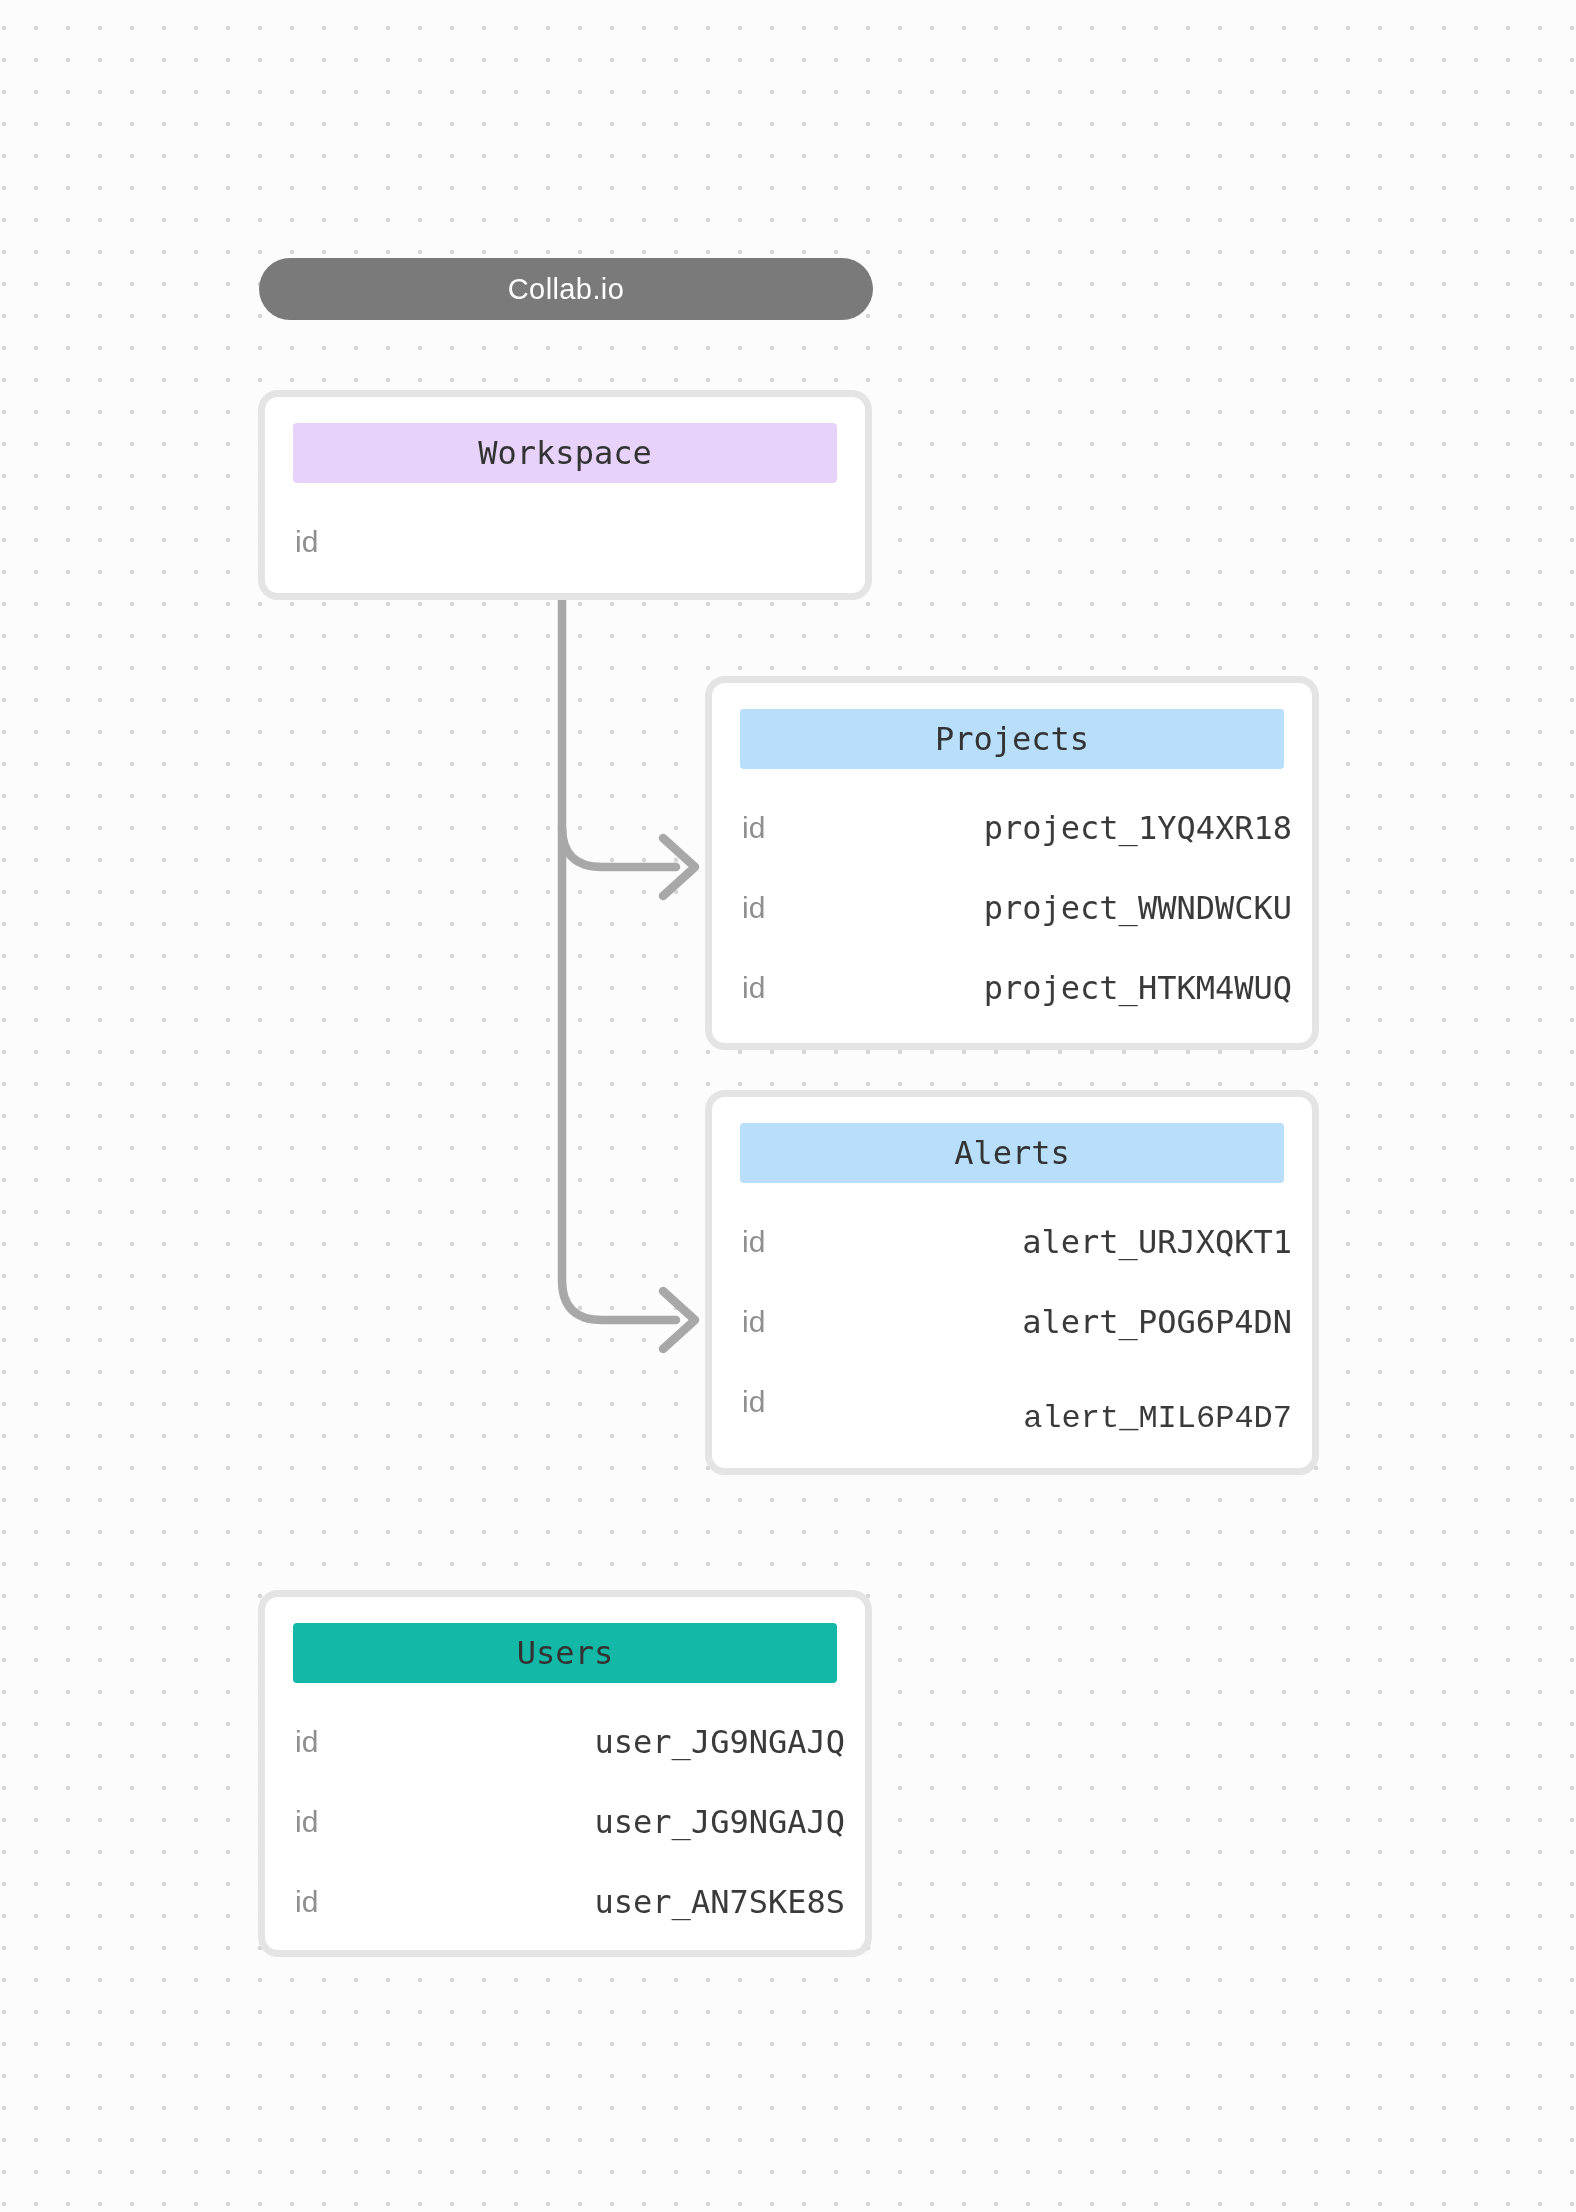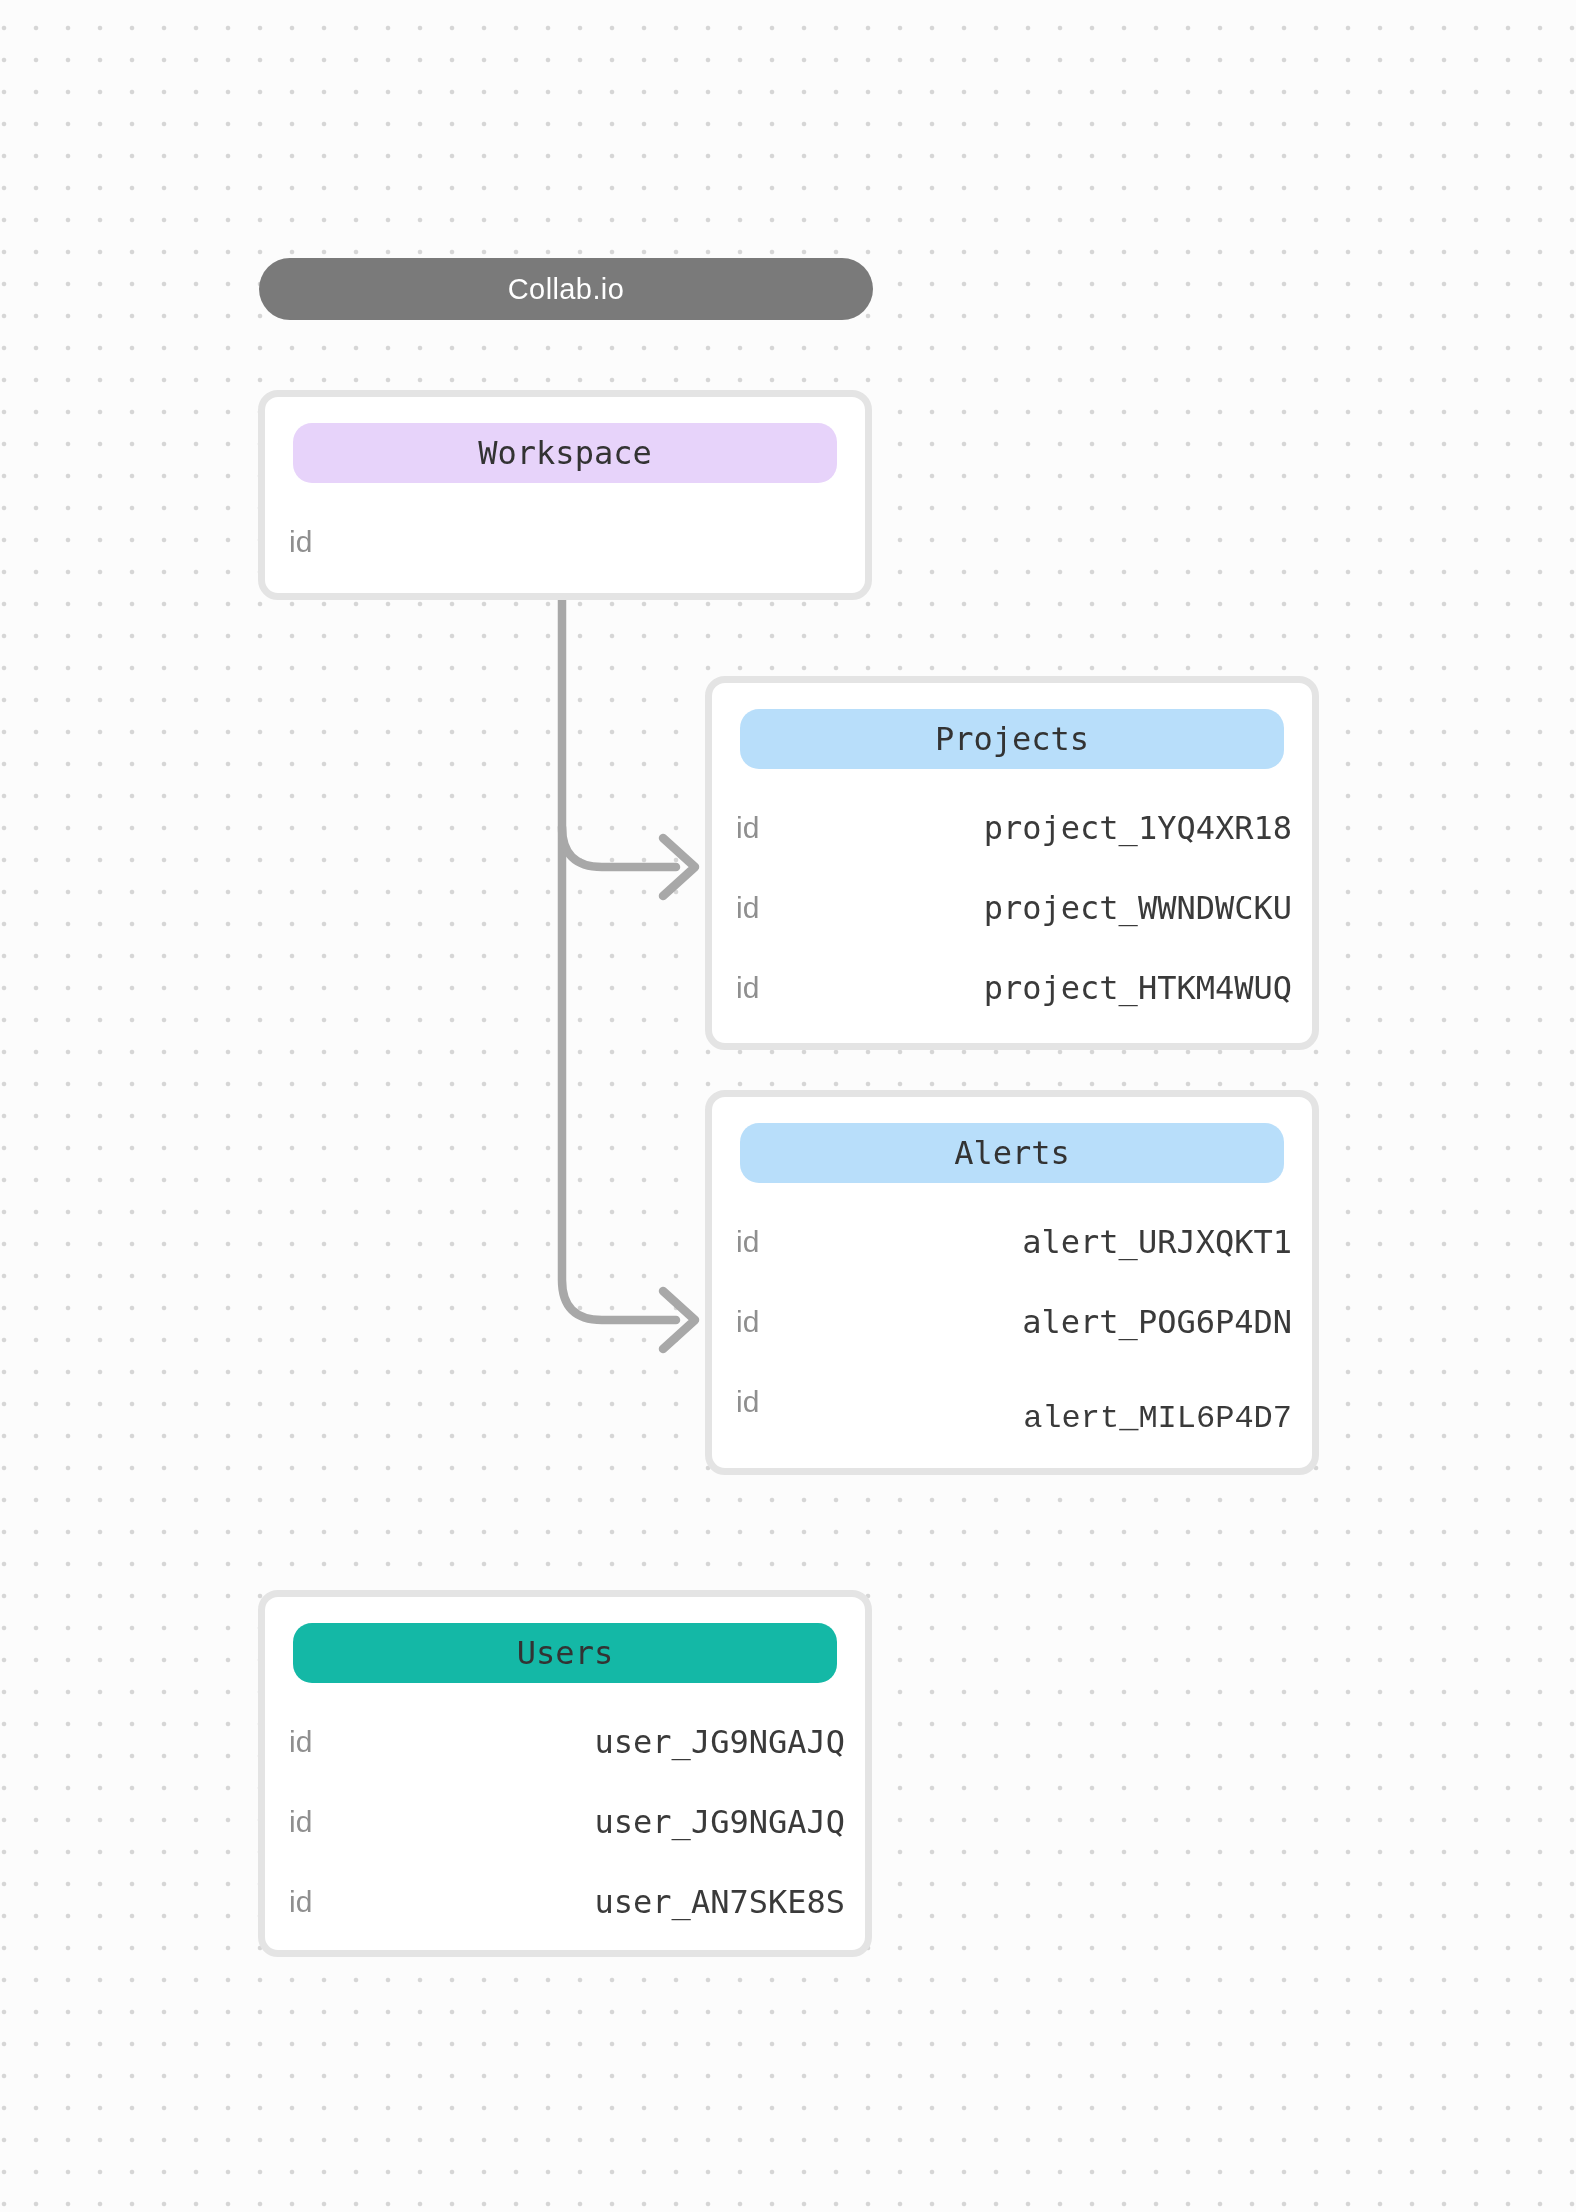--- a/index.html
+++ b/index.html
@@ -39,28 +39,28 @@
     box-sizing: border-box;
     z-index: 2;
   }
   .card-workspace { left: 258px; top: 390px;  height: 210px; }
   .card-projects  { left: 705px; top: 676px;  height: 374px; }
   .card-alerts    { left: 705px; top: 1090px; height: 385px; }
   .card-users     { left: 258px; top: 1590px; height: 367px; }
   .card-header {
     margin: 26px 28px 0 28px;
     height: 60px;
-    border-radius: 19px;
+    border-radius: 4px;
     display: flex; align-items: center; justify-content: center;
     font-family: "DejaVu Sans Mono", "Liberation Mono", monospace;
     font-size: 32px;
     font-weight: 500;
     color: #333333;
   }
-  .rows { margin: 19px 20px 0 24px; }
+  .rows { margin: 19px 20px 0 30px; }
   .row {
     height: 80px;
     display: flex; align-items: center; justify-content: space-between;
   }
   .key {
     font-family: "Liberation Sans", sans-serif;
     font-size: 30px;
     color: #8f8f8f;
   }
   .val {

